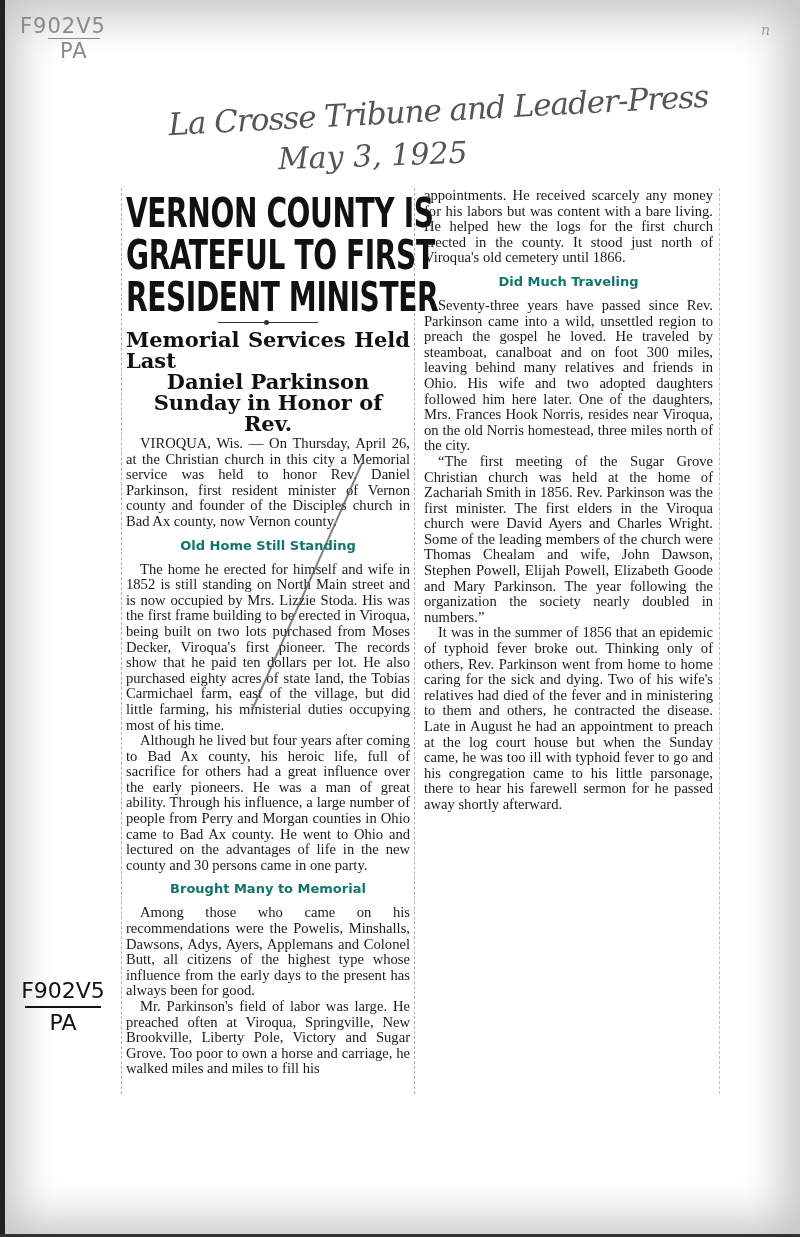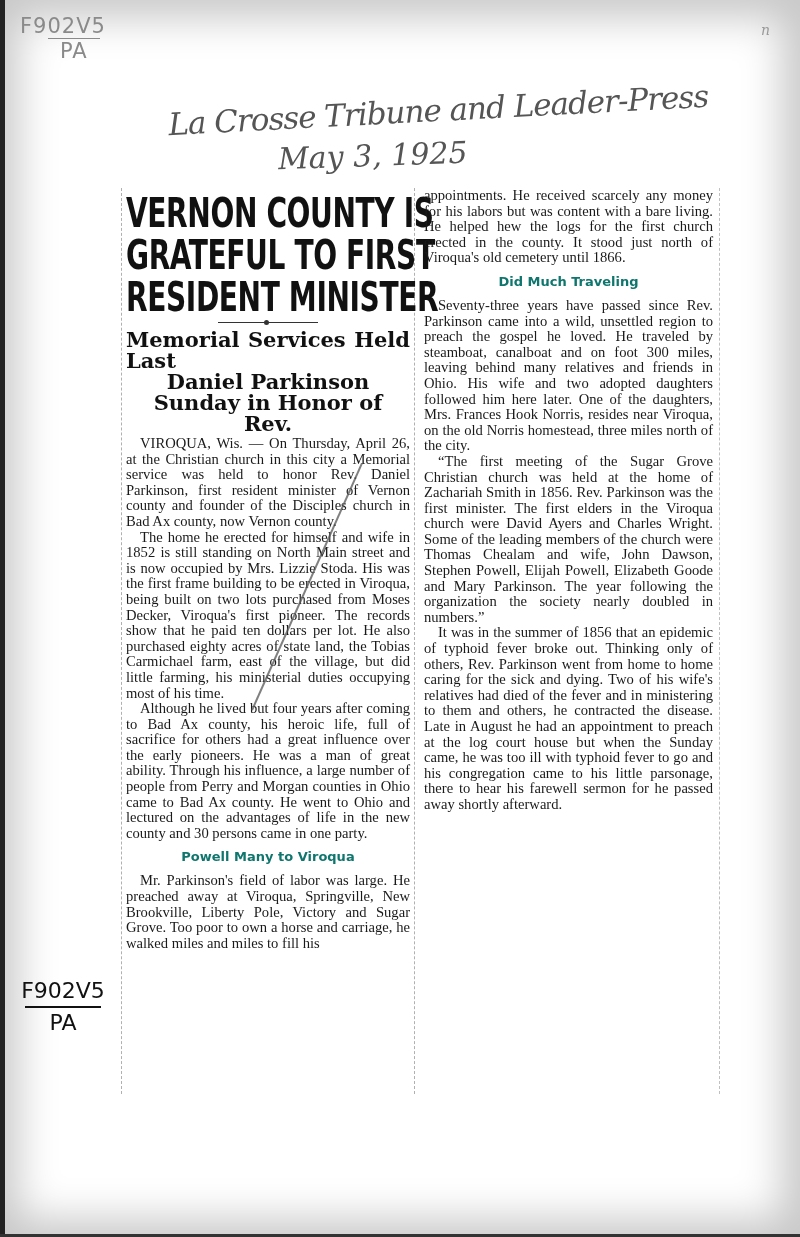--- a/index.html
+++ b/index.html
@@ -105,24 +105,26 @@
       <div>RESIDENT MINISTER</div>
     </div>
     <div class="deck-rule"></div>
     <div class="deck">
       <div class="first">Memorial Services Held Last</div>
       <div>Daniel Parkinson</div>
       <div>Sunday in Honor of Rev.</div>
     </div>
     <div class="body-text">
       <p>VIROQUA, Wis. — On Thursday, April 26, at the Christian church in this city a Memorial service was held to honor Rev. Daniel Parkinson, first resident minister of Vernon county and founder of the Disciples church in Bad Ax county, now Vernon county.</p>
+      <h4 class="subhead">Old Home Still Standing</h4>
       <p>The home he erected for himself and wife in 1852 is still standing on North Main street and is now occupied by Mrs. Lizzie Stoda. His was the first frame building to be erected in Viroqua, being built on two lots purchased from Moses Decker, Viroqua's first pioneer. The records show that he paid ten dollars per lot. He also purchased eighty acres of state land, the Tobias Carmichael farm, east of the village, but did little farming, his ministerial duties occupying most of his time.</p>
       <p>Although he lived but four years after coming to Bad Ax county, his heroic life, full of sacrifice for others had a great influence over the early pioneers. He was a man of great ability. Through his influence, a large number of people from Perry and Morgan counties in Ohio came to Bad Ax county. He went to Ohio and lectured on the advantages of life in the new county and 30 persons came in one party.</p>
-      <h4 class="subhead">Powell Many to Viroqua</h4>
-      <p>Mr. Parkinson's field of labor was large. He preached away at Viroqua, Springville, New Brookville, Liberty Pole, Victory and Sugar Grove. Too poor to own a horse and carriage, he walked miles and miles to fill his</p>
+      <h4 class="subhead">Brought Many to Memorial</h4>
+      <p>Among those who came on his recommendations were the Powelis, Minshalls, Dawsons, Adys, Ayers, Applemans and Colonel Butt, all citizens of the highest type whose influence from the early days to the present has always been for good.</p>
+      <p>Mr. Parkinson's field of labor was large. He preached often at Viroqua, Springville, New Brookville, Liberty Pole, Victory and Sugar Grove. Too poor to own a horse and carriage, he walked miles and miles to fill his</p>
     </div>
   </div>
 
   <div class="col col-right">
     <div class="body-text">
       <p class="noindent">appointments. He received scarcely any money for his labors but was content with a bare living. He helped hew the logs for the first church erected in the county. It stood just north of Viroqua's old cemetery until 1866.</p>
       <h4 class="subhead">Did Much Traveling</h4>
       <p>Seventy-three years have passed since Rev. Parkinson came into a wild, unsettled region to preach the gospel he loved. He traveled by steamboat, canalboat and on foot 300 miles, leaving behind many relatives and friends in Ohio. His wife and two adopted daughters followed him here later. One of the daughters, Mrs. Frances Hook Norris, resides near Viroqua, on the old Norris homestead, three miles north of the city.</p>
       <p>“The first meeting of the Sugar Grove Christian church was held at the home of Zachariah Smith in 1856. Rev. Parkinson was the first minister. The first elders in the Viroqua church were David Ayers and Charles Wright. Some of the leading members of the church were Thomas Chealam and wife, John Dawson, Stephen Powell, Elijah Powell, Elizabeth Goode and Mary Parkinson. The year following the organization the society nearly doubled in numbers.”</p>
       <p>It was in the summer of 1856 that an epidemic of typhoid fever broke out. Thinking only of others, Rev. Parkinson went from home to home caring for the sick and dying. Two of his wife's relatives had died of the fever and in ministering to them and others, he contracted the disease. Late in August he had an appointment to preach at the log court house but when the Sunday came, he was too ill with typhoid fever to go and his congregation came to his little parsonage, there to hear his farewell sermon for he passed away shortly afterward.</p>

